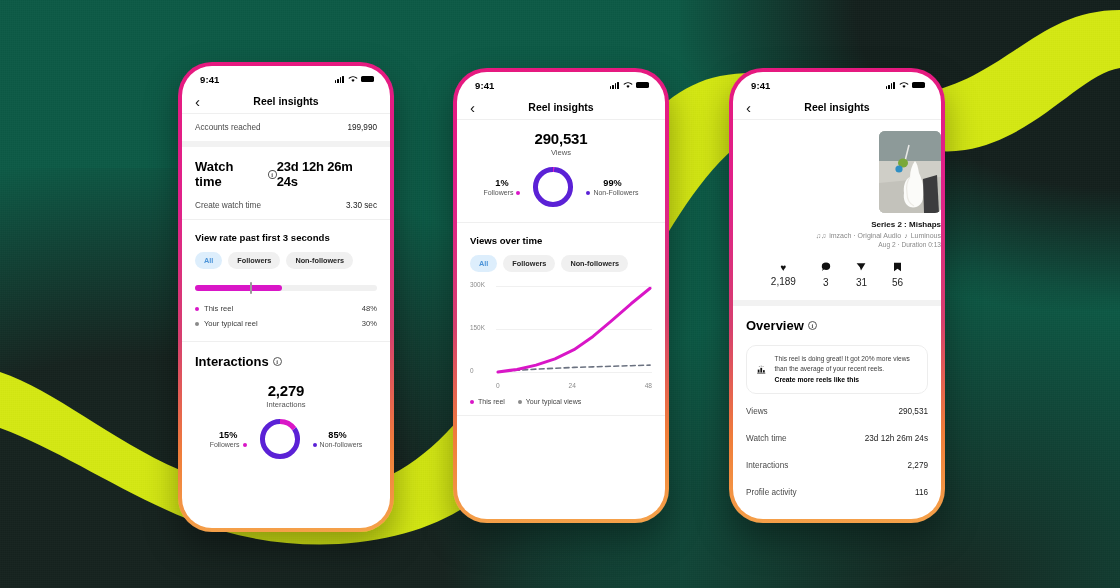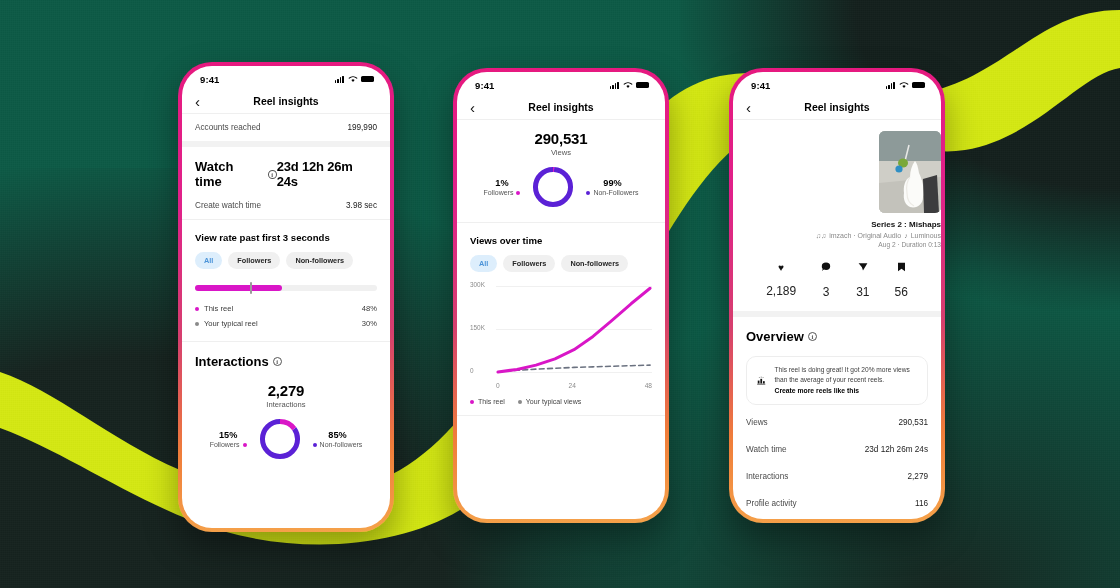--- a/index.html
+++ b/index.html
@@ -155,21 +155,21 @@
     width: 62px; height: 82px; border-radius: 6px; overflow:hidden; position:relative;
     background: linear-gradient(160deg,#8e9a99 0%, #b9bfbc 38%, #d8d6cf 70%, #9aa19c 100%);
   }
   .reel-title { font-size: 8px; font-weight:bold; color:#111; margin-top: 7px; }
   .reel-meta { font-size: 7px; color:#8a8a8a; margin-top: 3px; display:flex; align-items:center; gap:3px;}
   .reel-date { font-size: 6.6px; color:#8a8a8a; margin-top: 2px; }
 
   .icostats { display:flex; justify-content:center; gap: 25px; padding: 14px 0 12px; }
   .icostat { text-align:center; }
   .icostat .glyph { font-size: 10px; color:#111; line-height: 12px; }
-  .icostat .n { font-size: 12px; color:#222; margin-top: 10px; }
+  .icostat .n { font-size: 10px; color:#222; margin-top: 2px; }
 
   .tipbox {
     border: 1px solid #ededed; border-radius: 10px; padding: 8px 9px;
     display:flex; gap:8px; align-items:center; margin: 9px 0 4px;
   }
   .tiptext { font-size: 6.6px; color:#3d3d3d; line-height: 1.45; }
   .tiptext b { display:block; color:#000; margin-top: 2px; font-size: 6.8px; }
 </style>
 </head>
 <body>
@@ -224,21 +224,21 @@
         <div class="sec">
           <div class="bigrow">
             <span class="k">
               <span>Watch time</span>
               <span class="info-i">i</span>
             </span>
             <span class="v">23d 12h 26m 24s</span>
           </div>
           <div class="row">
             <span class="k">Create watch time</span>
-            <span class="v">3.98 sec</span>
+            <span class="v">3.30 sec</span>
           </div>
         </div>
         <div class="divider"></div>
 
         <div class="sec">
           <div class="h-title">View rate past first 3 seconds</div>
           <div class="chips">
             <span class="chip active">All</span>
             <span class="chip">Followers</span>
             <span class="chip">Non-followers</span>

